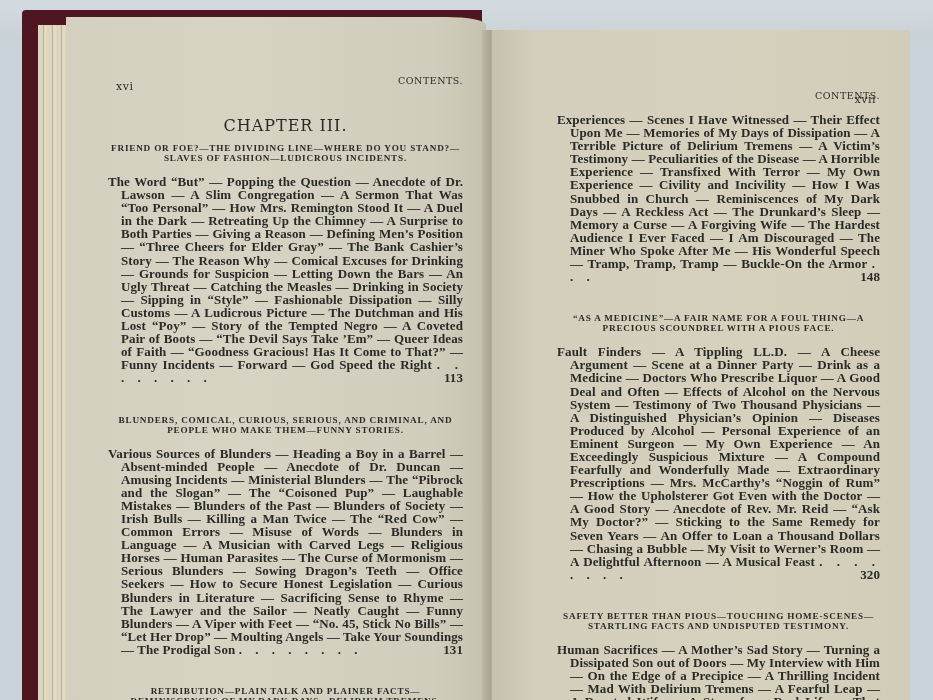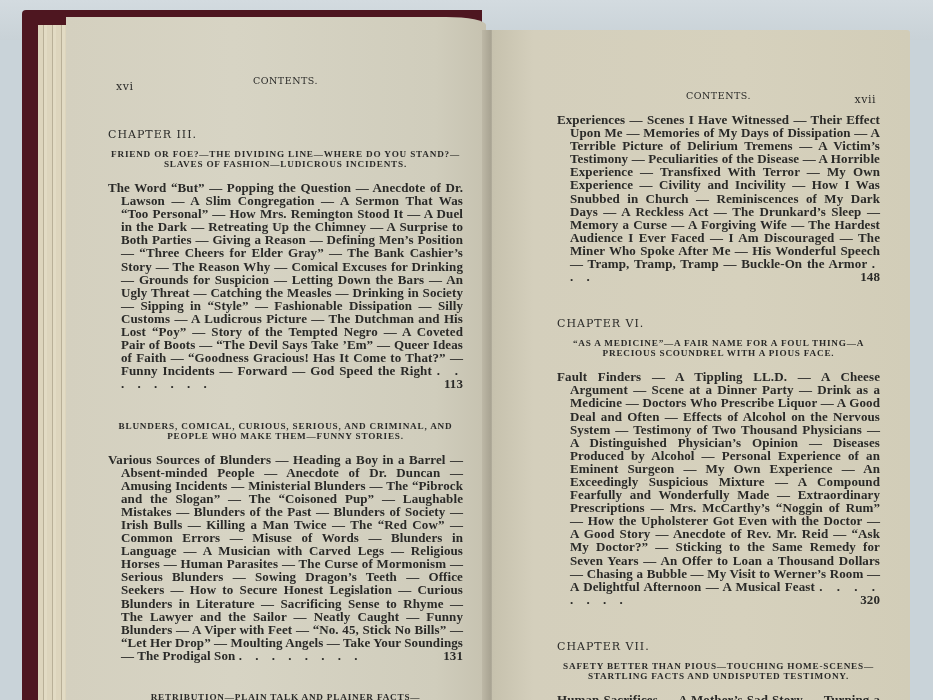--- a/index.html
+++ b/index.html
@@ -32,22 +32,22 @@
     background: linear-gradient(90deg, #c6c1ad 0%, #d4cfbc 10%, #d6d1bd 60%, #d2cdb8 100%);
     border-top-right-radius: 3px;
   }
   .text { position: absolute; color: #2a2a28; }
   .left-col { left: 108px; top: 78px; width: 355px; }
   .right-col { left: 557px; top: 93px; width: 323px; }
   .run-head { position: relative; height: 16px; font-size: 9.5px; letter-spacing: 0.5px; }
   .run-head .folio { position: absolute; font-size: 11px; top: 2px; }
   .left-col .run-head .folio { left: 8px; }
   .right-col .run-head .folio { right: 4px; top: 0; }
-  .run-head .title { position: absolute; left: 0; right: 0; text-align: center; top: -3px; }
-  .chapter { font-size: 11px; letter-spacing: 1px; margin-top: 12px; }
+  .run-head .title { position: absolute; left: 0; right: 0; text-align: right; top: -3px; }
+  .chapter { text-align: center; font-size: 16px; letter-spacing: 1px; margin-top: 0; }
   .subtitle {
     text-align: center; font-size: 9.2px; font-weight: bold; letter-spacing: 0.8px;
     line-height: 10px; margin: 8px 0 12px 0; text-align-last: center;
     font-family: Liberation Serif, serif;
   }
   .entry {
     font-size: 13px; line-height: 13.1px; text-align: justify;
     padding-left: 13px; text-indent: -13px; font-weight: bold;
     font-family: "Liberation Serif", serif; letter-spacing: 0.1px;
   }
@@ -101,29 +101,27 @@
   </div>
 
   <div style="height:4px"></div>
   <div class="entry" style="padding-left:13px;text-indent:-13px">
     <span>Experiences — Scenes I Have Witnessed — Their Effect Upon Me — Memories of My Days of Dissipation — A Terrible Picture of Delirium Tremens — A Victim’s Testimony — Peculiarities of the Disease — A Horrible Experience — Transfixed With Terror — My Own Experience — Civility and Incivility — How I Was Snubbed in Church — Reminiscences of My Dark Days — A Reckless Act — The Drunkard’s Sleep — Memory a Curse — A Forgiving Wife — The Hardest Audience I Ever Faced — I Am Discouraged — The Miner Who Spoke After Me — His Wonderful Speech — Tramp, Tramp, Tramp — Buckle-On the Armor</span>
     <span class="leader"> . . .</span>
     <span class="pg">148</span>
   </div>
 
   <div style="height:22px"></div>
-  <div class="chapter">CHAPTER VI.</div>
   <div class="subtitle">“AS A MEDICINE”—A FAIR NAME FOR A FOUL THING—A PRECIOUS SCOUNDREL WITH A PIOUS FACE.</div>
   <div class="entry">
     <span>Fault Finders — A Tippling LL.D. — A Cheese Argument — Scene at a Dinner Party — Drink as a Medicine — Doctors Who Prescribe Liquor — A Good Deal and Often — Effects of Alcohol on the Nervous System — Testimony of Two Thousand Physicians — A Distinguished Physician’s Opinion — Diseases Produced by Alcohol — Personal Experience of an Eminent Surgeon — My Own Experience — An Exceedingly Suspicious Mixture — A Compound Fearfully and Wonderfully Made — Extraordinary Prescriptions — Mrs. McCarthy’s “Noggin of Rum” — How the Upholsterer Got Even with the Doctor — A Good Story — Anecdote of Rev. Mr. Reid — “Ask My Doctor?” — Sticking to the Same Remedy for Seven Years — An Offer to Loan a Thousand Dollars — Chasing a Bubble — My Visit to Werner’s Room — A Delightful Afternoon — A Musical Feast</span>
     <span class="leader">. . . . . . . .</span>
     <span class="pg">320</span>
   </div>
 
   <div style="height:22px"></div>
-  <div class="chapter">CHAPTER VII.</div>
   <div class="subtitle">SAFETY BETTER THAN PIOUS—TOUCHING HOME-SCENES—STARTLING FACTS AND UNDISPUTED TESTIMONY.</div>
   <div class="entry">
     <span>Human Sacrifices — A Mother’s Sad Story — Turning a Dissipated Son out of Doors — My Interview with Him — On the Edge of a Precipice — A Thrilling Incident — Mad With Delirium Tremens — A Fearful Leap — A Devoted Wife — A Story from Real Life — That Little Word “No” — The Yankee Merchant and his Eggs — A Laughable Story — Startling Facts — The Greatest Swindle of the Age — What I saw in a Distillery — Effect of Liquor on Animals — How it Affects the Human Body — A Most Extraordinary Story — A Physician’s Horrible Experiments — A Corpse Distended with Liquor Gas — Puncturing the Body and Lighting the Gas in Sixteen Places — Authentic and Undisputed Testimony — The Child’s Rescue — A Thrilling Scene — A Very Obstinate Deacon — A Funny Story — The Dutchman and His Setting Hen — Record of a Noble Woman — My Disagreeable Neighbor</span>
     
     
   </div>
 </div>
 
 </body></html>

